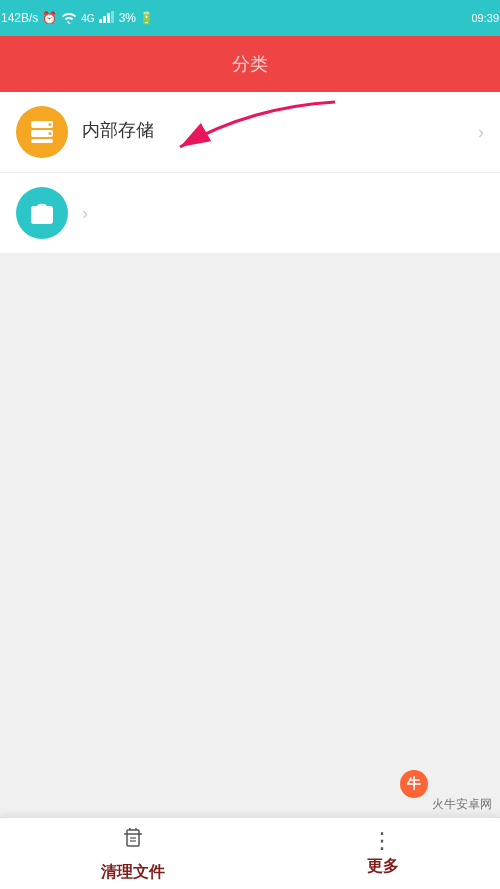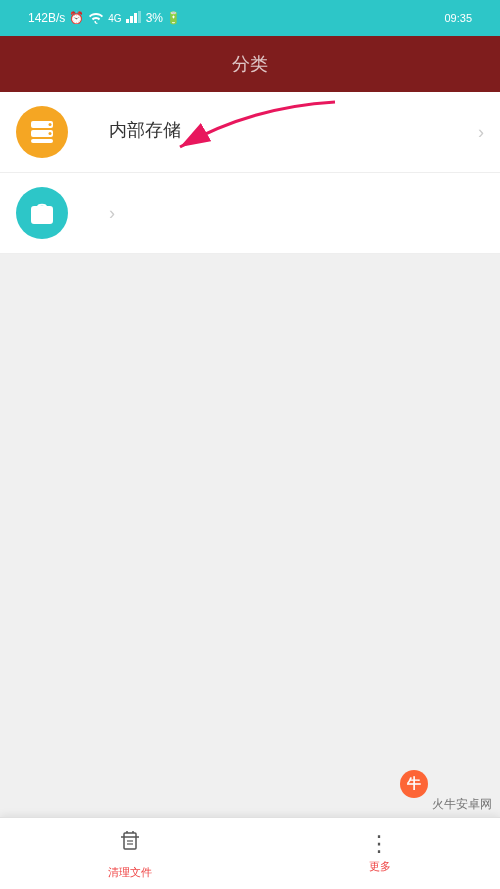--- a/index.html
+++ b/index.html
@@ -13,41 +13,41 @@
     }
 
     
     .status-bar {
       width: 100%;
       height: 36px;
       background: #2dc6c8;
       display: flex;
       align-items: center;
       justify-content: space-between;
-      padding: 0 28px;
+      padding: 0 1px;
       color: white;
       font-size: 12px;
     }
     .status-bar-left {
       display: flex;
       align-items: center;
       gap: 4px;
     }
     .status-bar-right {
       display: flex;
       align-items: center;
       gap: 5px;
       font-size: 11px;
     }
 
     
     .nav-tabs {
       width: 100%;
       height: 56px;
-      background: #7f1d1d;
+      background: #ef4444;
       display: flex;
       align-items: stretch;
     }
     .nav-tab {
       flex: 1;
       display: flex;
       align-items: center;
       justify-content: center;
       color: rgba(255,255,255,0.75);
       font-size: 18px;
@@ -81,21 +81,20 @@
       margin: 0;
     }
     .list-item {
       display: flex;
       align-items: center;
       padding: 14px 16px;
       background: white;
       border-bottom: 1px solid #eeeeee;
       cursor: pointer;
       position: relative;
-      gap: 27px;
     }
     .list-item-icon {
       width: 52px;
       height: 52px;
       border-radius: 50%;
       display: flex;
       align-items: center;
       justify-content: center;
       margin-right: 14px;
       flex-shrink: 0;
@@ -158,22 +157,23 @@
     }
     .bottom-bar-item {
       display: flex;
       flex-direction: column;
       align-items: center;
       gap: 4px;
       cursor: pointer;
       padding: 8px 20px;
     }
     .bottom-bar-label {
-      font-size: 11px;
-      color: #ef4444;
+      font-size: 16px;
+      color: #7f1d1d;
+      font-weight: bold;
     }
     .bottom-bar-icon {
       font-size: 24px;
       color: #555;
     }
 
     
     .watermark {
       position: absolute;
       bottom: 76px;
@@ -221,21 +221,21 @@
         <rect x="8" y="2" width="3" height="10"></rect>
         <rect x="12" y="0" width="3" height="12" opacity="0.4"></rect>
       </svg>
     </span>
     <span>
       <span>3%</span>
       🔋
     </span>
   </div>
   <div class="status-bar-right">
-    <span>09:35</span>
+    <span>09:39</span>
   </div>
 </div>
 
 <div class="nav-tabs">
   <div class="nav-tab">
     <span>分类</span>
   </div>
 </div>
 
 <div class="list-container">

